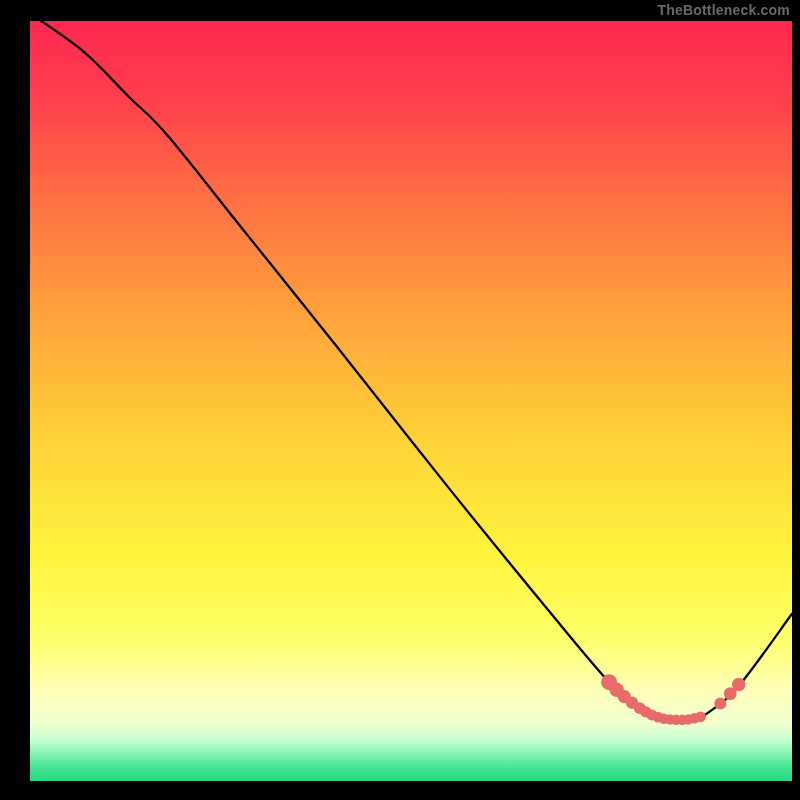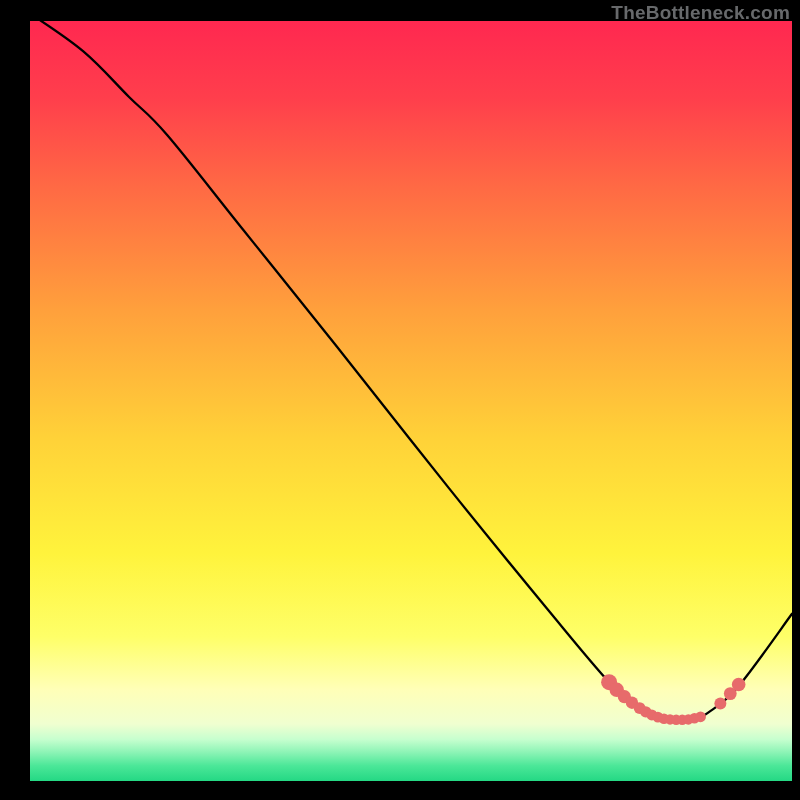--- a/index.html
+++ b/index.html
@@ -28,21 +28,21 @@
   .plot-area svg {
     display: block;
     width: 100%;
     height: 100%;
   }
   .watermark {
     position: absolute;
     right: 10px;
     top: 2px;
     font-family: Arial, Helvetica, sans-serif;
-    font-size: 19px;
+    font-size: 14px;
     font-weight: 600;
     color: #67696b;
     letter-spacing: 0.2px;
   }
 </style>
 </head>
 <body>
 
 <div class="frame">
   <div class="plot-area">

